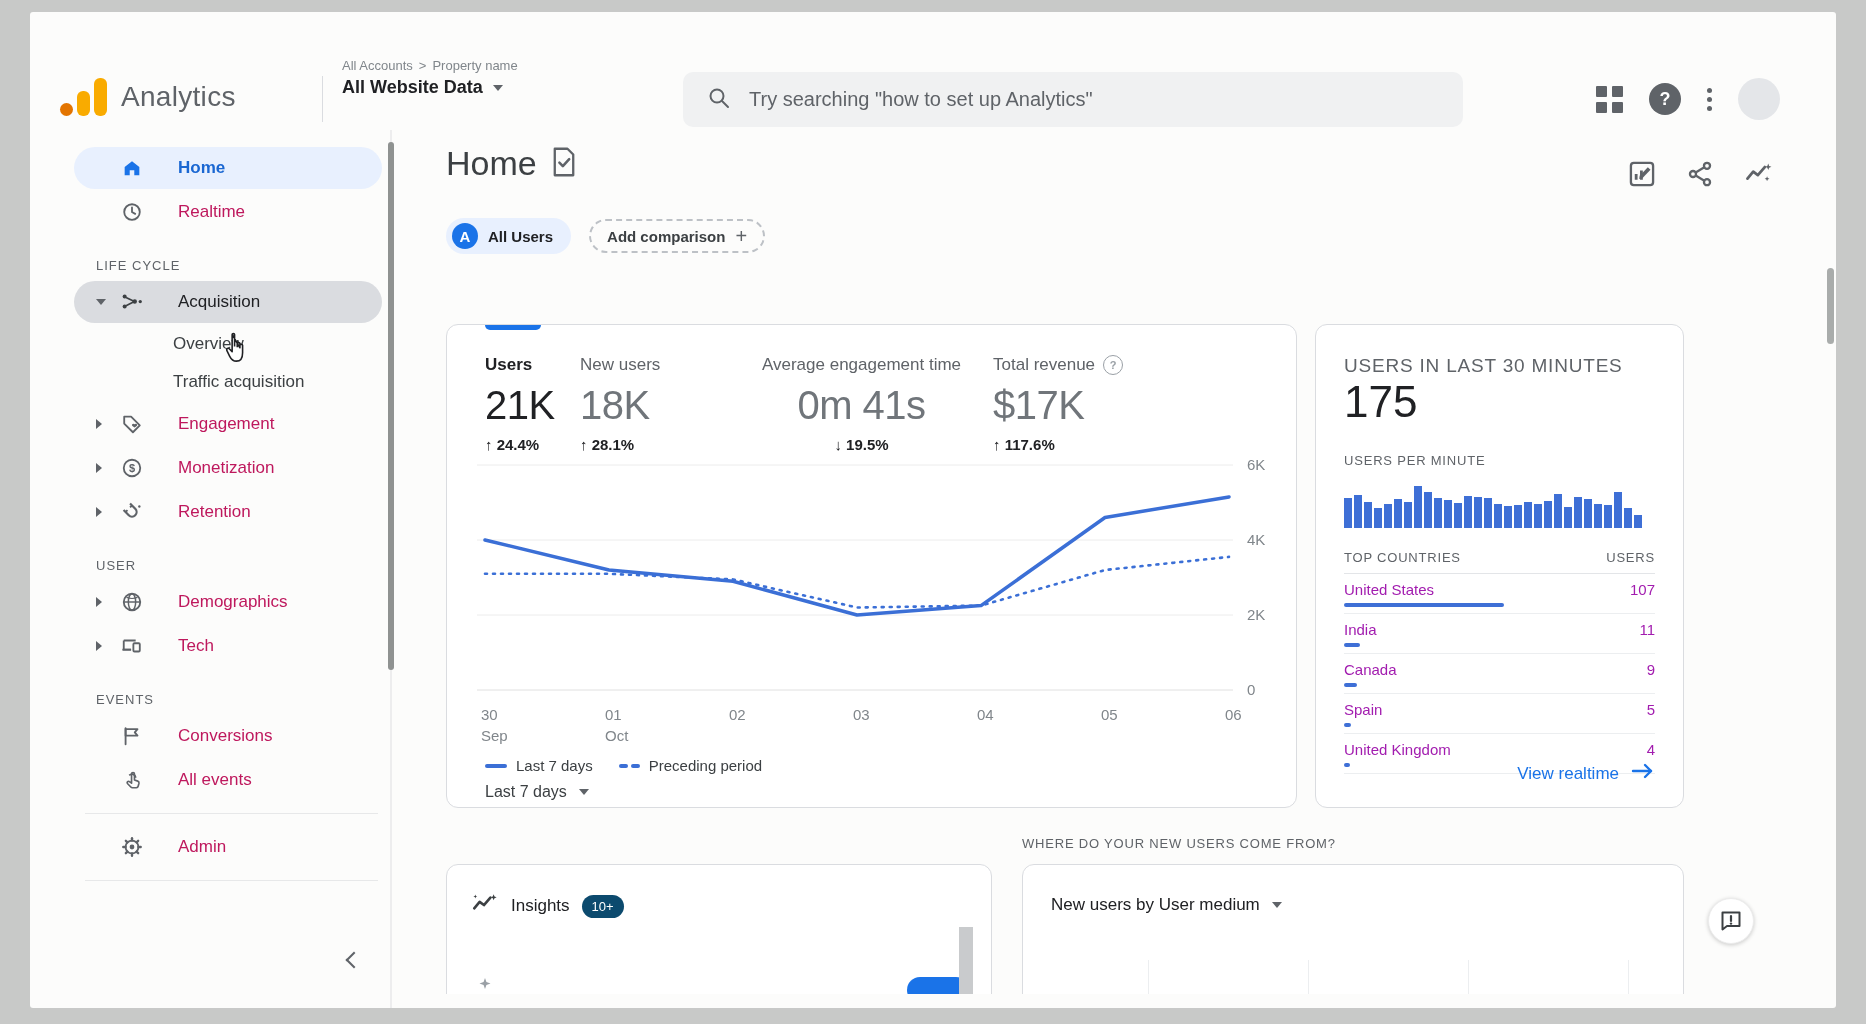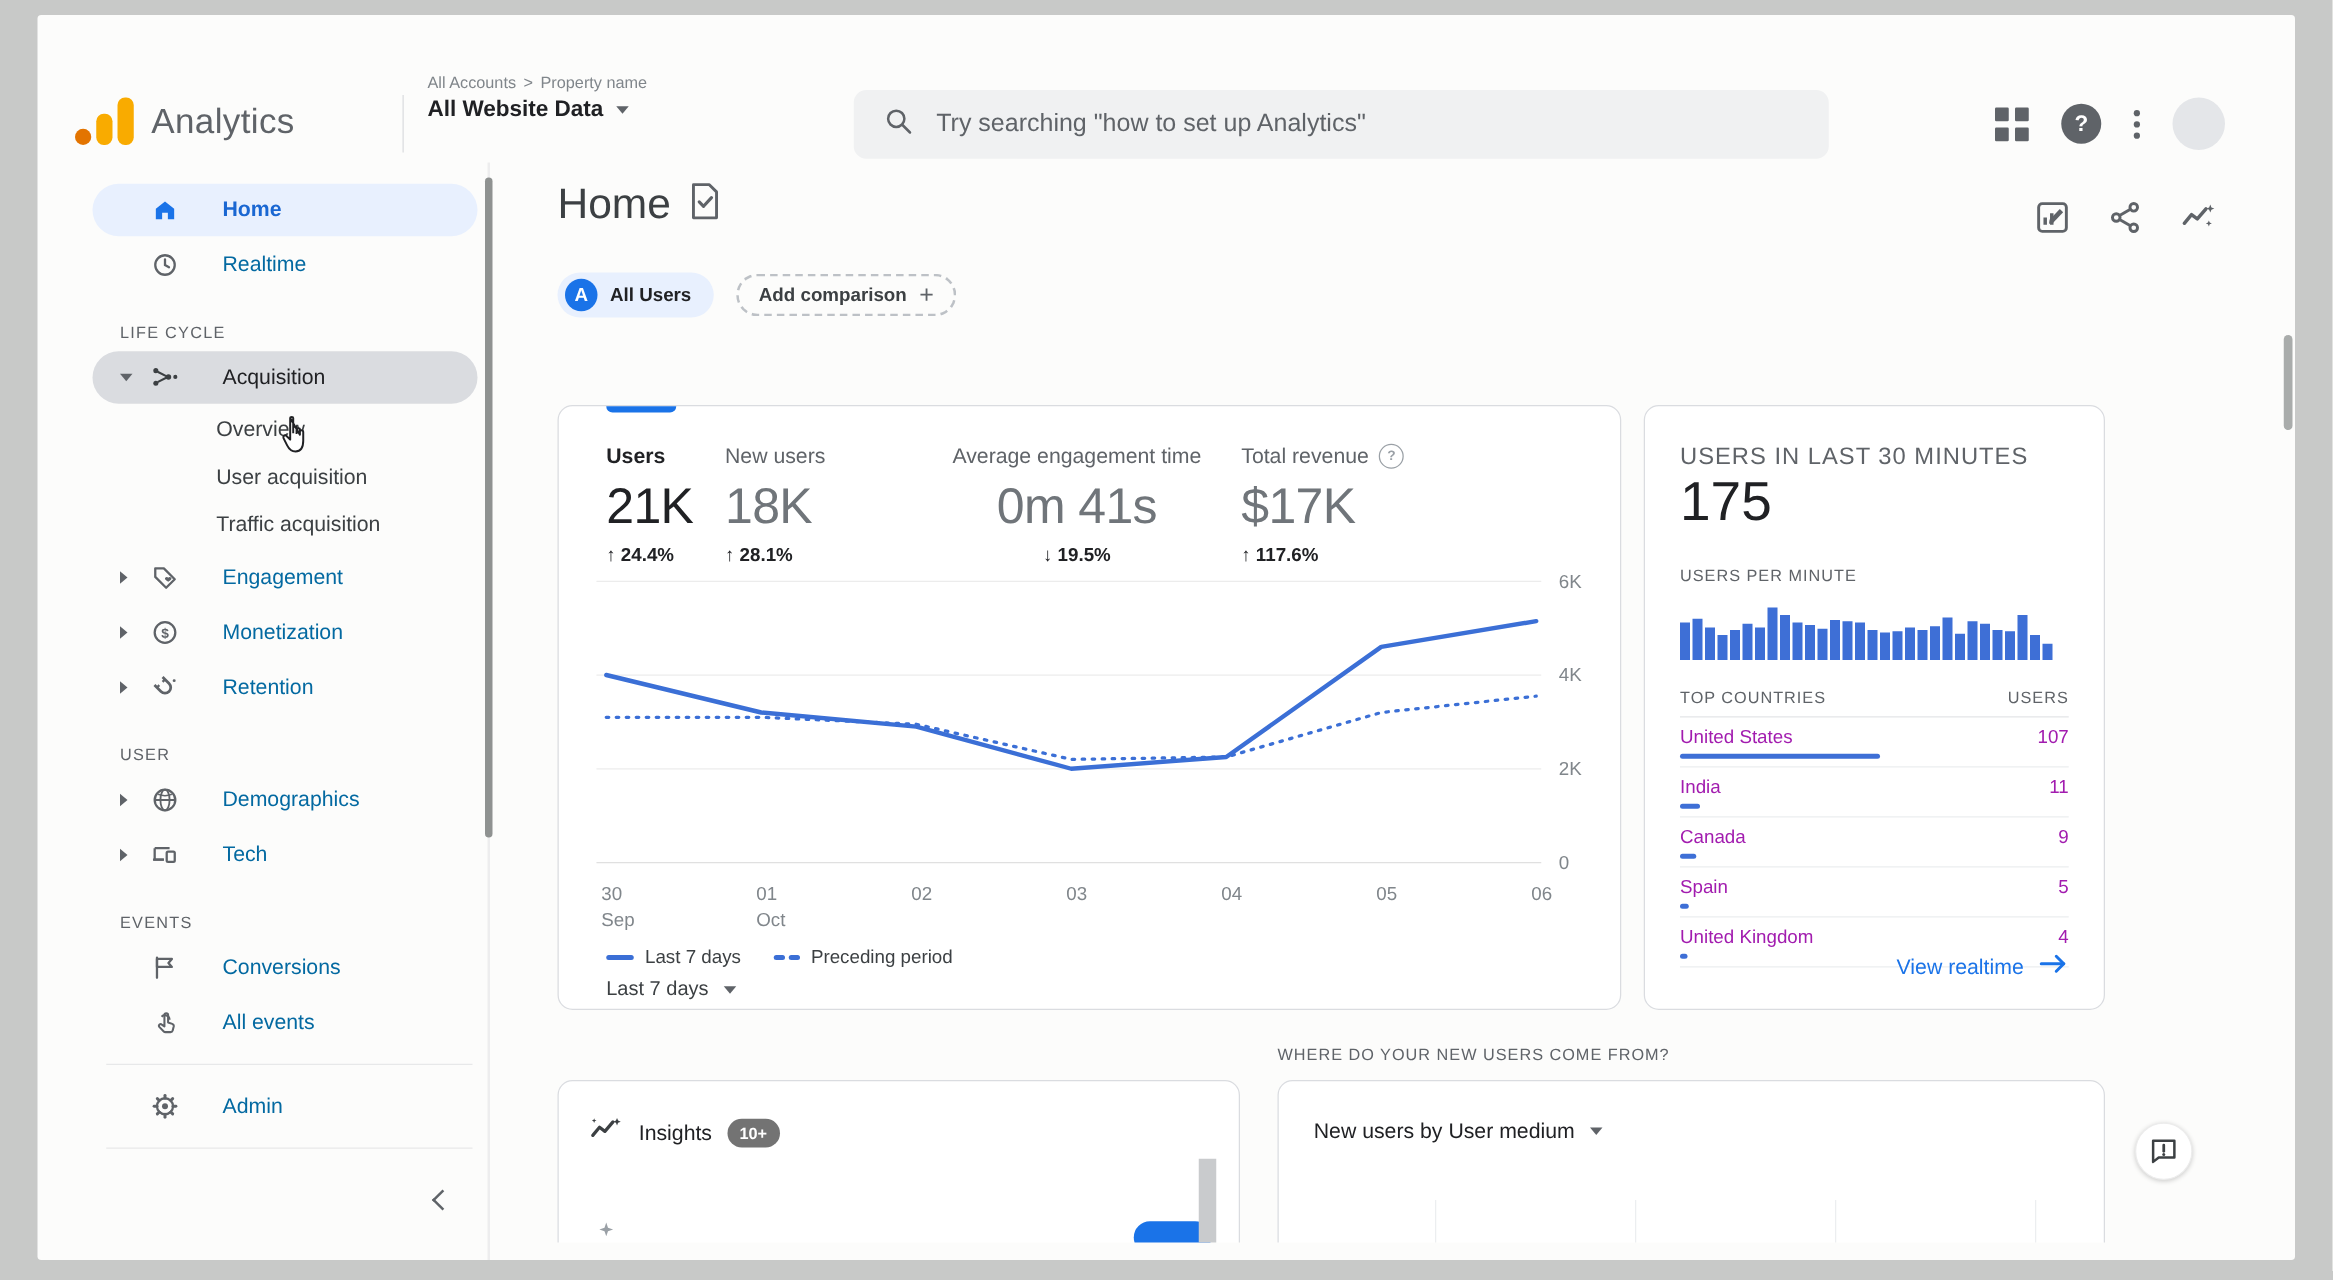--- a/index.html
+++ b/index.html
@@ -32,21 +32,21 @@
   .apps-grid span{width:11px;height:11px;background:#5f6368;border-radius:1px;}
   .help-circle{width:32px;height:32px;border-radius:50%;background:#5f6368;color:#fff;font-size:18px;font-weight:bold;
                display:flex;align-items:center;justify-content:center;}
   .kebab{display:flex;flex-direction:column;gap:4px;}
   .kebab span{width:5px;height:5px;border-radius:50%;background:#5f6368;}
   .avatar{width:42px;height:42px;border-radius:50%;background:#e4e6e9;}
 
   
   .sidebar{position:absolute;left:0;top:118px;width:368px;bottom:0;padding-top:15px;box-sizing:border-box;}
   .nav-item{height:42px;margin:2px 16px 2px 44px;border-radius:21px;display:flex;align-items:center;
-            padding-left:46px;position:relative;font-size:17px;color:#0369a1;cursor:pointer;}
+            padding-left:46px;position:relative;font-size:17px;color:#be185d;cursor:pointer;}
   .nav-item .nav-icon{width:24px;height:24px;margin-right:34px;display:flex;align-items:center;justify-content:center;flex:none;}
   .nav-item .caret{position:absolute;left:22px;}
   .caret-right{width:0;height:0;border-top:5px solid transparent;border-bottom:5px solid transparent;border-left:6px solid #5f6368;display:inline-block;}
   .nav-item.selected{background:#e8f0fe;color:#1a67d2;font-weight:bold;}
   .nav-item.active-gray{background:#dadce0;color:#202124;}
   .nav-sub{height:38px;margin:0 16px 0 44px;display:flex;align-items:center;padding-left:99px;font-size:17px;color:#3c4043;cursor:pointer;}
   .nav-section{margin:18px 0 0 66px;height:28px;display:flex;align-items:center;font-size:13px;color:#5f6368;letter-spacing:1px;}
   .nav-divider{height:1px;background:#e7e8e9;margin:12px 20px 12px 55px;}
   .sidebar-track{position:absolute;right:6px;top:0;bottom:0;width:2px;background:#ededee;}
   .sidebar-thumb{position:absolute;right:4px;top:12px;width:6px;height:528px;background:#8f9291;border-radius:3px;}
@@ -101,21 +101,21 @@
   .country-top{display:flex;justify-content:space-between;font-size:15px;color:#a21caf;}
   .country-bar{height:4px;background:#3e6fd6;border-radius:2px;margin-top:5px;}
   .view-realtime{position:absolute;right:28px;bottom:22px;display:flex;align-items:center;gap:12px;
                  color:#1a73e8;font-size:17px;cursor:pointer;}
 
   .bottom-label{position:absolute;left:624px;top:706px;font-size:13px;color:#5f6368;letter-spacing:.8px;}
   .bottom-clip{position:absolute;left:0;top:734px;right:0;height:130px;overflow:hidden;}
   .insights-card{left:48px;top:0;width:546px;height:220px;padding:26px 24px;}
   .card-title-row{display:flex;align-items:center;gap:12px;}
   .card-title{font-size:17px;color:#202124;}
-  .badge{background:#737373;color:#fff;font-size:13px;font-weight:bold;border-radius:12px;padding:4px 10px;}
+  .badge{background:#0c4a6e;color:#fff;font-size:13px;font-weight:normal;border-radius:12px;padding:4px 10px;}
   .insights-partial-sparkle{position:absolute;left:30px;top:112px;color:#9aa0a6;font-size:14px;}
   .insights-partial-chip{position:absolute;left:460px;top:112px;width:62px;height:26px;border-radius:13px;background:#1a73e8;}
   .insights-scroll{position:absolute;right:18px;top:62px;width:14px;height:72px;background:#c9cbcd;}
   .medium-card{left:624px;top:0;width:662px;height:220px;padding:30px 28px;}
   .medium-title-row{display:flex;align-items:center;gap:12px;font-size:17px;color:#202124;cursor:pointer;}
   .grid-v{position:absolute;top:95px;bottom:0;width:1px;background:#eceef0;}
 
   .page-scrollbar{position:absolute;right:2px;top:256px;width:7px;height:76px;background:#a9acab;border-radius:4px;}
   .feedback-btn{position:absolute;left:1678px;top:886px;width:46px;height:46px;border-radius:50%;background:#fff;
                 border:1px solid #ececec;box-shadow:0 1px 4px rgba(0,0,0,.2);display:flex;align-items:center;
@@ -211,23 +211,20 @@
             <circle cx="15" cy="11.5" r="2.4" fill="#3c4043"></circle>
             <circle cx="21" cy="11.5" r="1.8" fill="#3c4043"></circle>
             <line x1="5.5" y1="7" x2="13.5" y2="11" stroke="#3c4043" stroke-width="1.8"></line>
             <line x1="5.5" y1="16" x2="13.5" y2="12" stroke="#3c4043" stroke-width="1.8"></line>
           </svg>
       </span>
       <span class="nav-label">Acquisition</span>
     </div>
     <div class="nav-sub">
       <span>Overview</span>
-    </div>
-    <div class="nav-sub">
-      <span>User acquisition</span>
     </div>
     <div class="nav-sub">
       <span>Traffic acquisition</span>
     </div>
 
     <div class="nav-item">
       <span class="caret caret-right"></span>
       <span class="nav-icon">
         <svg width="22" height="22" viewBox="0 0 24 24">
             <path d="M3.5 4 H11 L20.5 13.5 L13 21 L3.5 11.5 Z" fill="none" stroke="#5f6368" stroke-width="2" stroke-linejoin="round"></path>

